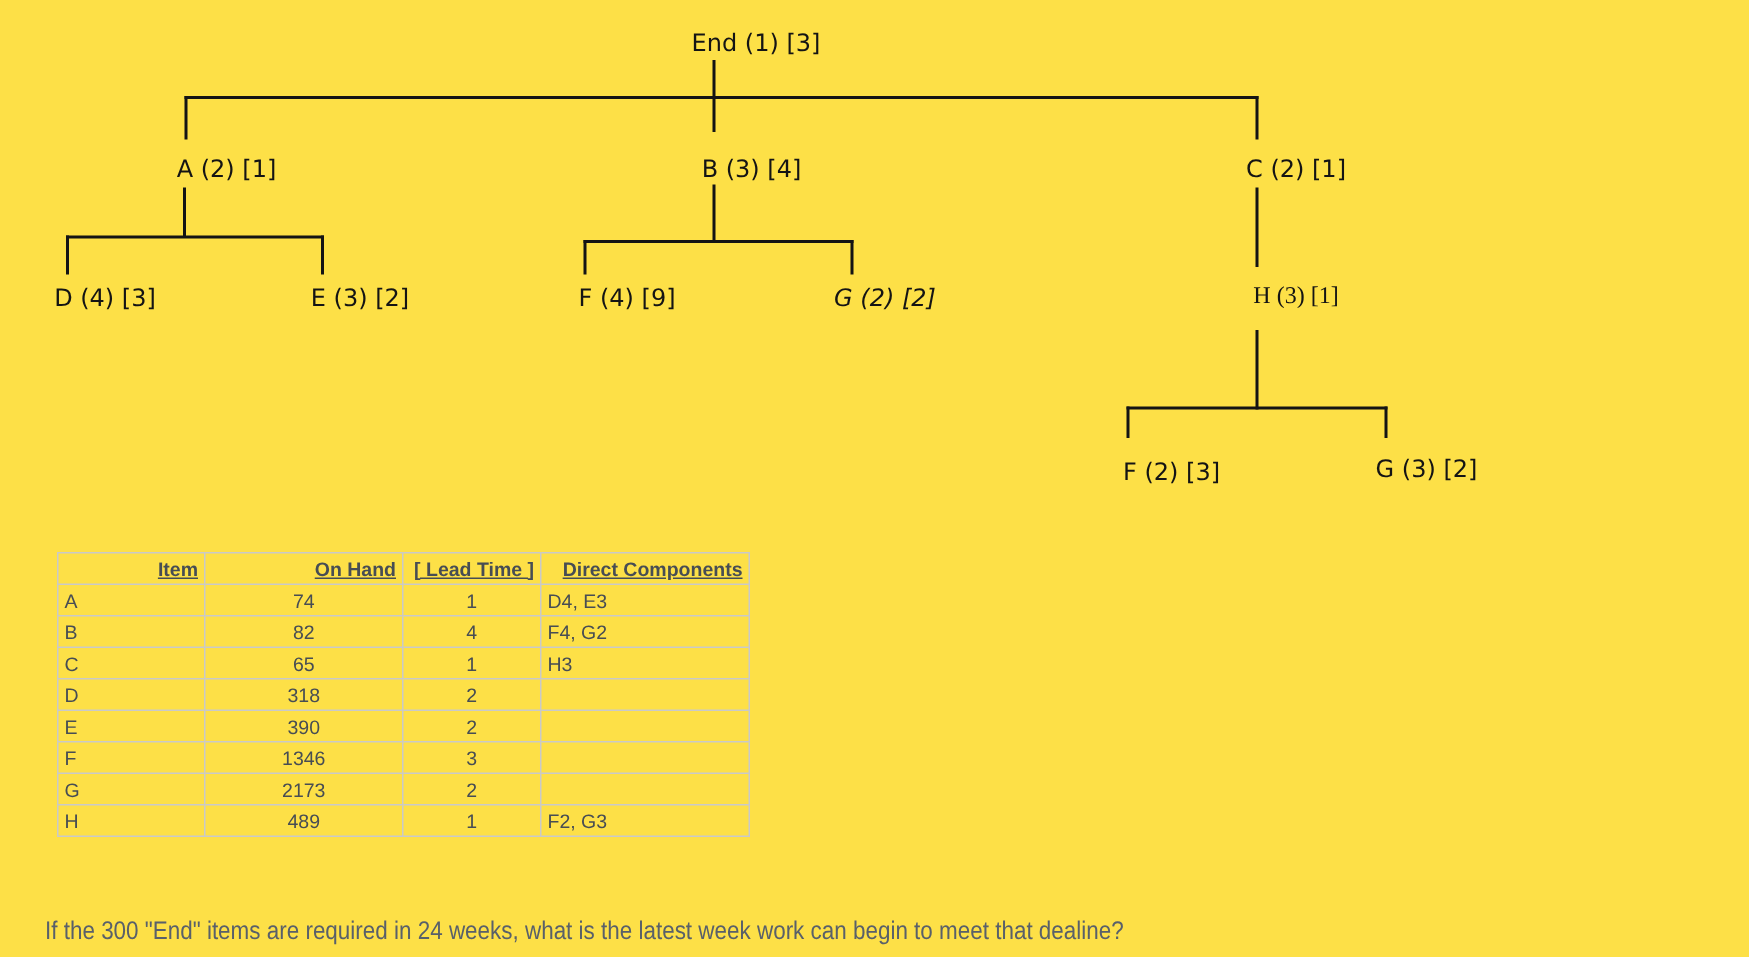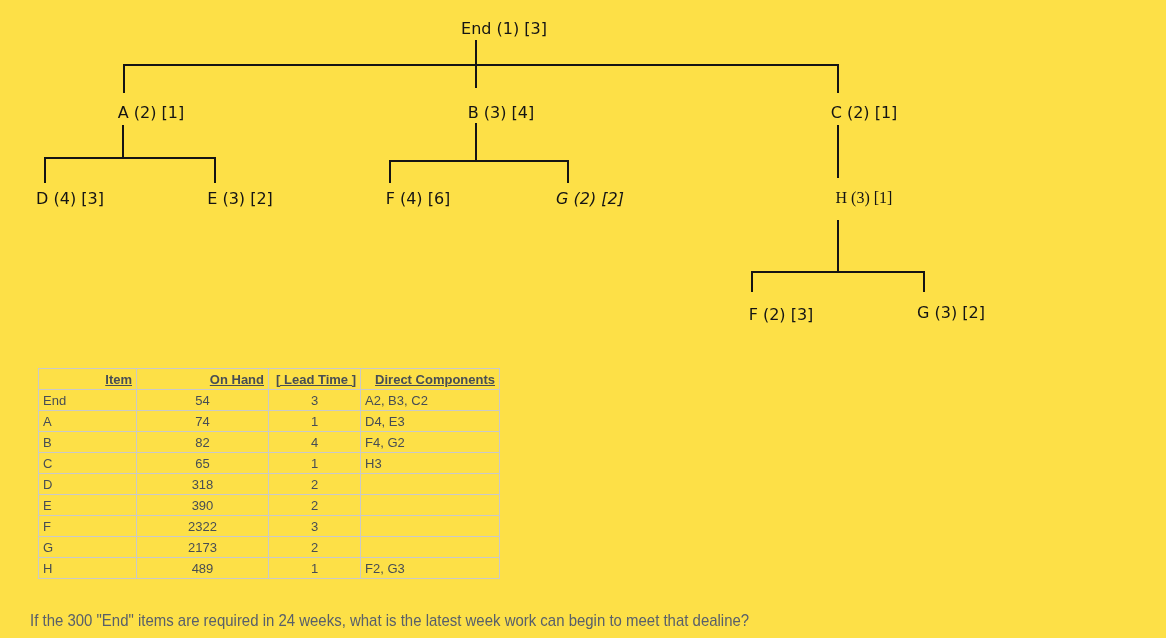--- a/index.html
+++ b/index.html
@@ -48,21 +48,21 @@
 <div id="screen">
 
   <div>
 
     <span class="node" style="left:504px;top:19px;">End (1) [3]</span>
     <span class="node" style="left:151px;top:103px;">A (2) [1]</span>
     <span class="node" style="left:501px;top:103px;">B (3) [4]</span>
     <span class="node" style="left:864px;top:103px;">C (2) [1]</span>
     <span class="node" style="left:70px;top:189px;">D (4) [3]</span>
     <span class="node" style="left:240px;top:189px;">E (3) [2]</span>
-    <span class="node" style="left:418px;top:189px;">F (4) [6]</span>
+    <span class="node" style="left:418px;top:189px;">F (4) [9]</span>
     <span class="node" style="left:590px;top:189px;font-style:italic;">G (2) [2]</span>
     <span class="node" style="left:864px;top:189px;font-family:Liberation Serif, serif;">H (3) [1]</span>
     <span class="node" style="left:781px;top:305px;">F (2) [3]</span>
     <span class="node" style="left:951px;top:303px;text-align:center;">G (3) [2]</span>
 
     <div class="linev" style="left:475px;top:40px;height:48px;"></div>
     <div class="lineh" style="left:123px;top:64px;width:716px;"></div>
     <div class="linev" style="left:123px;top:64px;height:29px;"></div>
     <div class="linev" style="left:837px;top:64px;height:29px;"></div>
 
@@ -88,26 +88,20 @@
     <thead>
       <tr>
         <th class="col-item">Item</th>
         <th class="col-onhand">On Hand</th>
         <th class="col-lead">[ Lead Time ]</th>
         <th class="col-comp">Direct Components</th>
       </tr>
     </thead>
     <tbody>
       <tr>
-        <td class="col-item">End</td>
-        <td class="col-onhand">54</td>
-        <td class="col-lead">3</td>
-        <td class="col-comp">A2, B3, C2</td>
-      </tr>
-      <tr>
         <td class="col-item">A</td>
         <td class="col-onhand">74</td>
         <td class="col-lead">1</td>
         <td class="col-comp">D4, E3</td>
       </tr>
       <tr>
         <td class="col-item">B</td>
         <td class="col-onhand">82</td>
         <td class="col-lead">4</td>
         <td class="col-comp">F4, G2</td>
@@ -125,21 +119,21 @@
         <td class="col-comp"></td>
       </tr>
       <tr>
         <td class="col-item">E</td>
         <td class="col-onhand">390</td>
         <td class="col-lead">2</td>
         <td class="col-comp"></td>
       </tr>
       <tr>
         <td class="col-item">F</td>
-        <td class="col-onhand">2322</td>
+        <td class="col-onhand">1346</td>
         <td class="col-lead">3</td>
         <td class="col-comp"></td>
       </tr>
       <tr>
         <td class="col-item">G</td>
         <td class="col-onhand">2173</td>
         <td class="col-lead">2</td>
         <td class="col-comp"></td>
       </tr>
       <tr>

